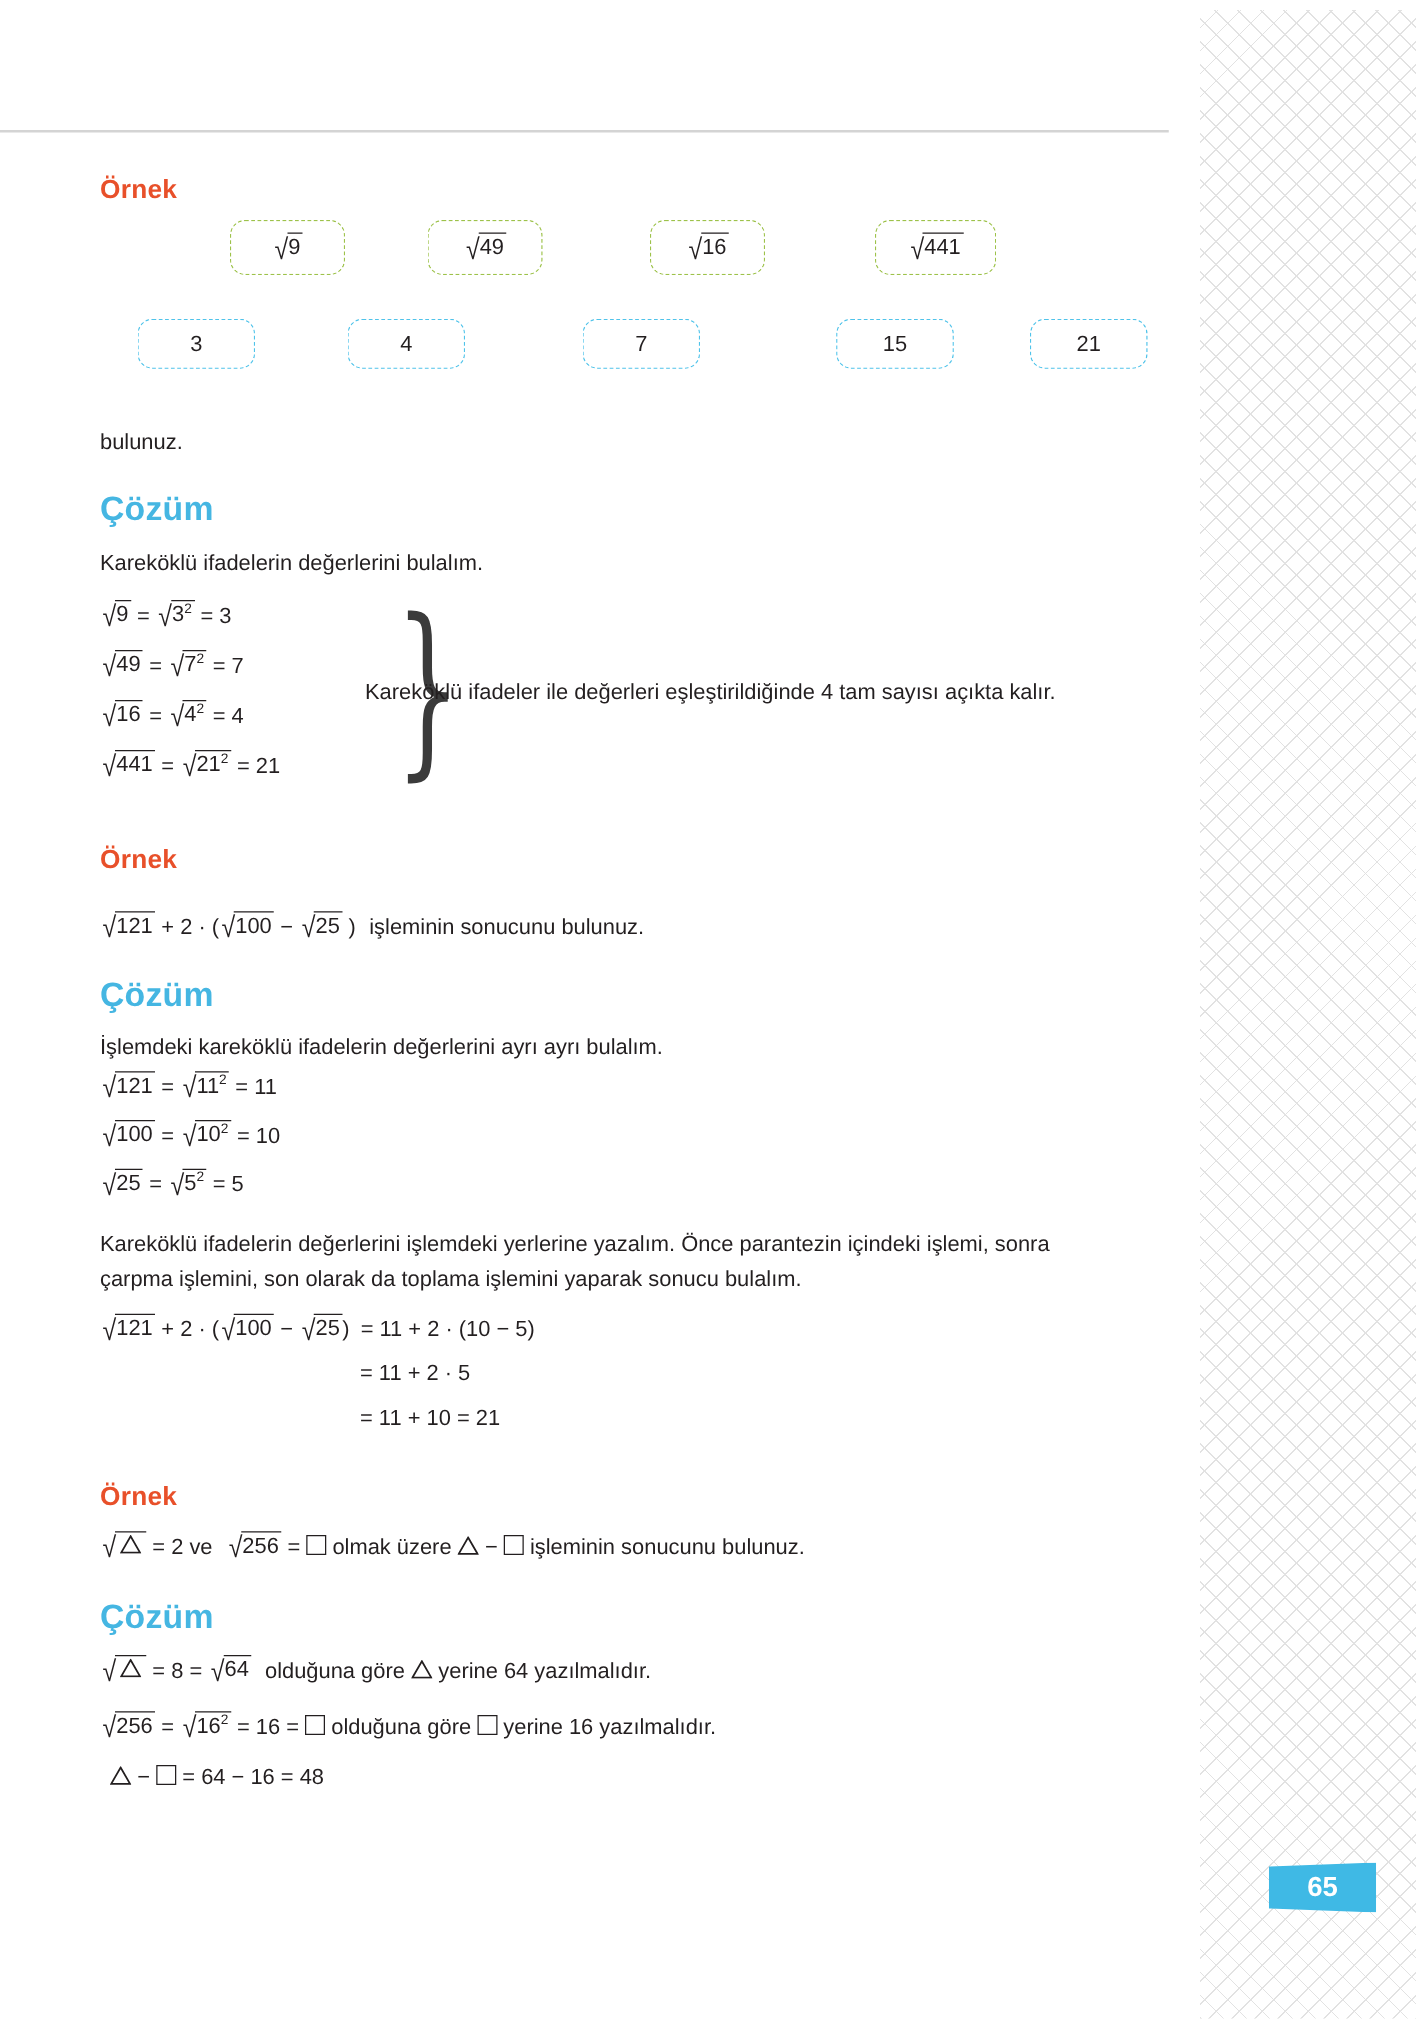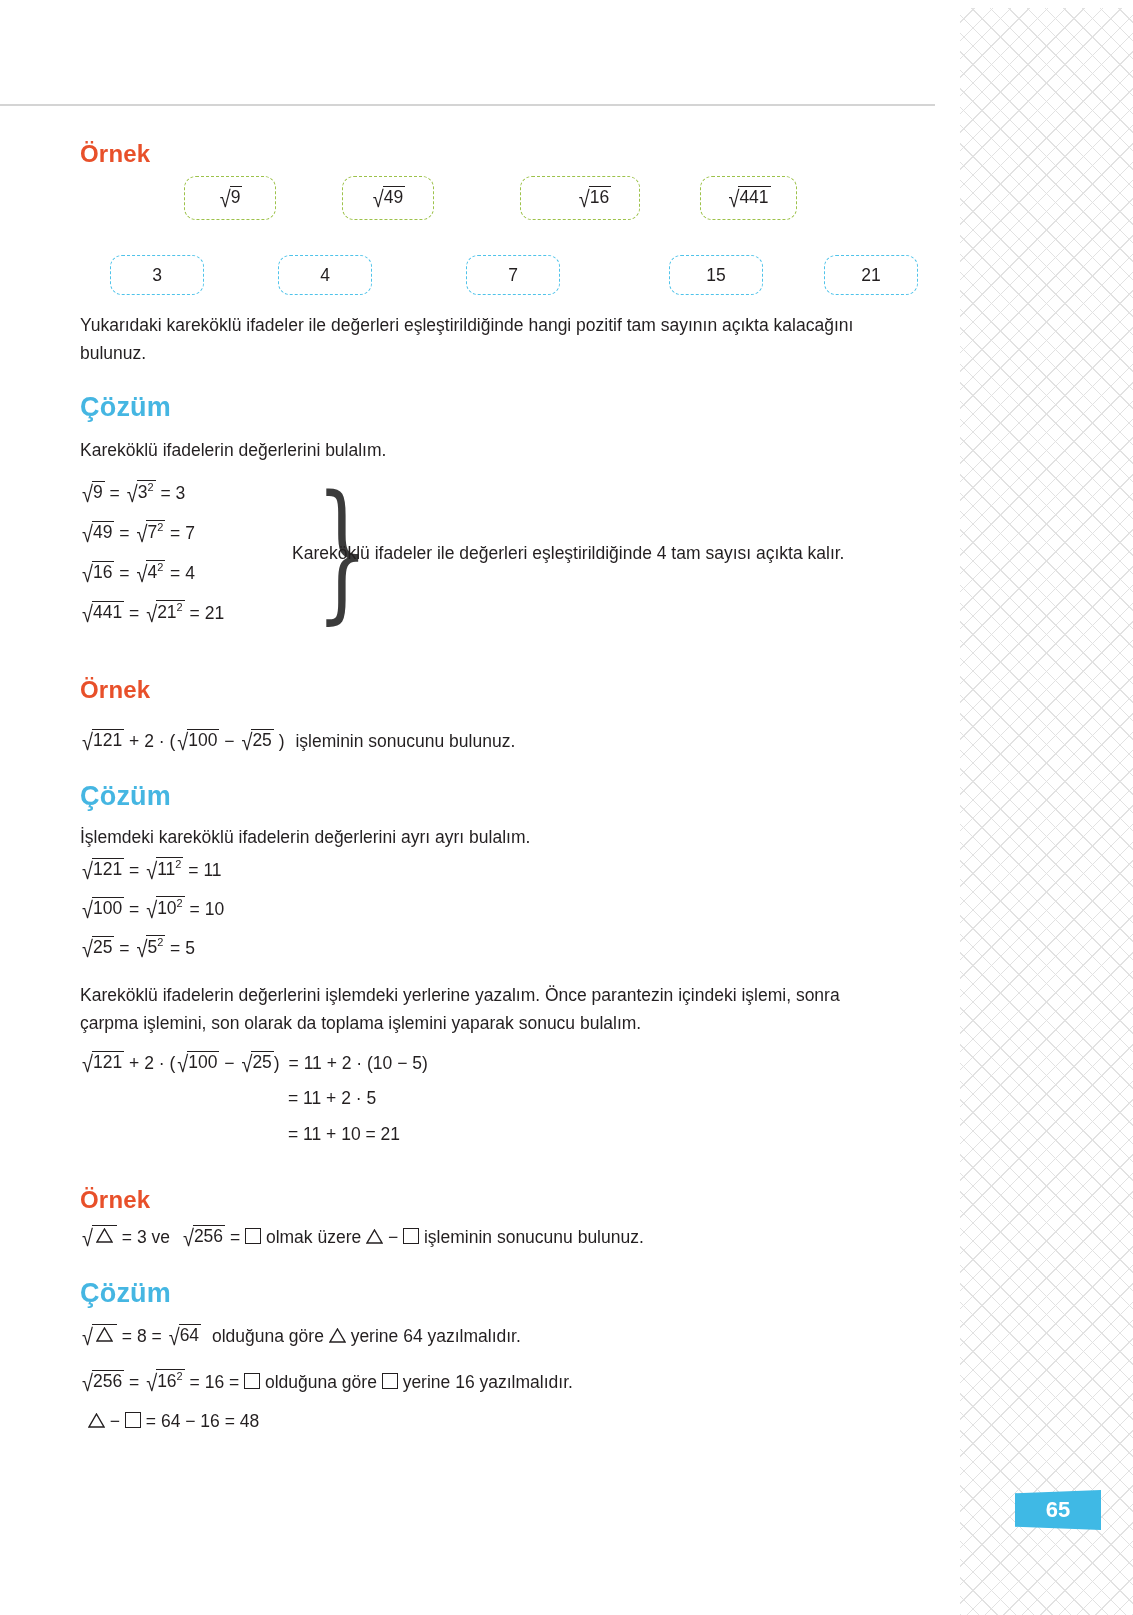--- a/index.html
+++ b/index.html
@@ -49,21 +49,21 @@
     position: absolute;
     left: 80px;
     top: 0;
     width: 880px;
     height: 1615px;
   }
 
   
   .h-ornek {
     position: absolute;
-    font-size: 24px;
+    font-size: 21px;
     font-weight: bold;
     color: #e8502a;
     letter-spacing: .2px;
   }
   .h-cozum {
     position: absolute;
     font-size: 27px;
     font-weight: bold;
     color: #45b6e2;
     letter-spacing: .2px;
@@ -194,34 +194,33 @@
 <div class="page">
 
   <div class="h-ornek" style="left:0; top:140px;">Örnek</div>
 
   <div class="gbox" style="left:104px; top:176px; width:90px;">
     <span class="rad"><span class="sign">√</span><span class="body">9</span></span>
   </div>
   <div class="gbox" style="left:262px; top:176px; width:90px;">
     <span class="rad"><span class="sign">√</span><span class="body">49</span></span>
   </div>
-  <div class="gbox" style="left:440px; top:176px; width:90px;padding-left:28px;">
+  <div class="gbox" style="left:440px; top:176px; width:90px;">
     <span class="rad"><span class="sign">√</span><span class="body">16</span></span>
   </div>
   <div class="gbox" style="left:620px; top:176px; width:95px;">
     <span class="rad"><span class="sign">√</span><span class="body">441</span></span>
   </div>
 
   <div class="bbox" style="left:30px;  top:255px; width:92px;">3</div>
   <div class="bbox" style="left:198px; top:255px; width:92px;">4</div>
   <div class="bbox" style="left:386px; top:255px; width:92px;">7</div>
   <div class="bbox" style="left:557px; top:255px; width:92px;margin-left:32px;">15</div>
   <div class="bbox" style="left:744px; top:255px; width:92px;">21</div>
 
-  <div class="para" style="left:0; top:310px; width:880px;">Yukarıdaki kareköklü ifadeler ile değerleri eşleştirildiğinde hangi pozitif tam sayının açıkta kalacağını</div>
   <div class="para" style="left:0; top:338px;">bulunuz.</div>
 
   <div class="h-cozum" style="left:0; top:392px;">Çözüm</div>
   <div class="para" style="left:0; top:435px;">Kareköklü ifadelerin değerlerini bulalım.</div>
 
   <div class="math" style="left:0; top:481px;">
     <span class="rad"><span class="sign">√</span><span class="body">9</span></span>
     = <span class="rad"><span class="sign">√</span><span class="body"><span>3</span><sup class="exp">2</sup></span></span>
     = <span>3</span>
   </div>
@@ -284,21 +283,21 @@
   </div>
   <div class="math" style="left:208px; top:1088px;">= 11 + 2 · 5</div>
   <div class="math" style="left:208px; top:1124px;">= 11 + 10 = 21</div>
 
   <div class="h-ornek" style="left:0; top:1186px;">Örnek</div>
 
   <div class="math" style="left:0; top:1226px;">
     <span class="rad"><span class="sign">√</span><span class="body" style="padding:0 4px;"><span class="tri-o"><svg width="17" height="15" viewBox="0 0 17 15">
               <polygon points="8.5,1 16,14 1,14" fill="none" stroke="#231f20" stroke-width="1.4"></polygon>
             </svg></span></span></span>
-    <span>= 3  ve</span>
+    <span>= 2  ve</span>
     <span style="padding-left:8px;" class="rad"><span class="sign">√</span><span class="body">256</span></span>
     = <span class="sq"></span>
     <span>olmak üzere</span>
     <span class="tri-o"><svg width="17" height="15" viewBox="0 0 17 15">
           <polygon points="8.5,1 16,14 1,14" fill="none" stroke="#231f20" stroke-width="1.4"></polygon>
         </svg></span>
     − <span class="sq"></span>
     <span>işleminin sonucunu bulunuz.</span>
   </div>
 

